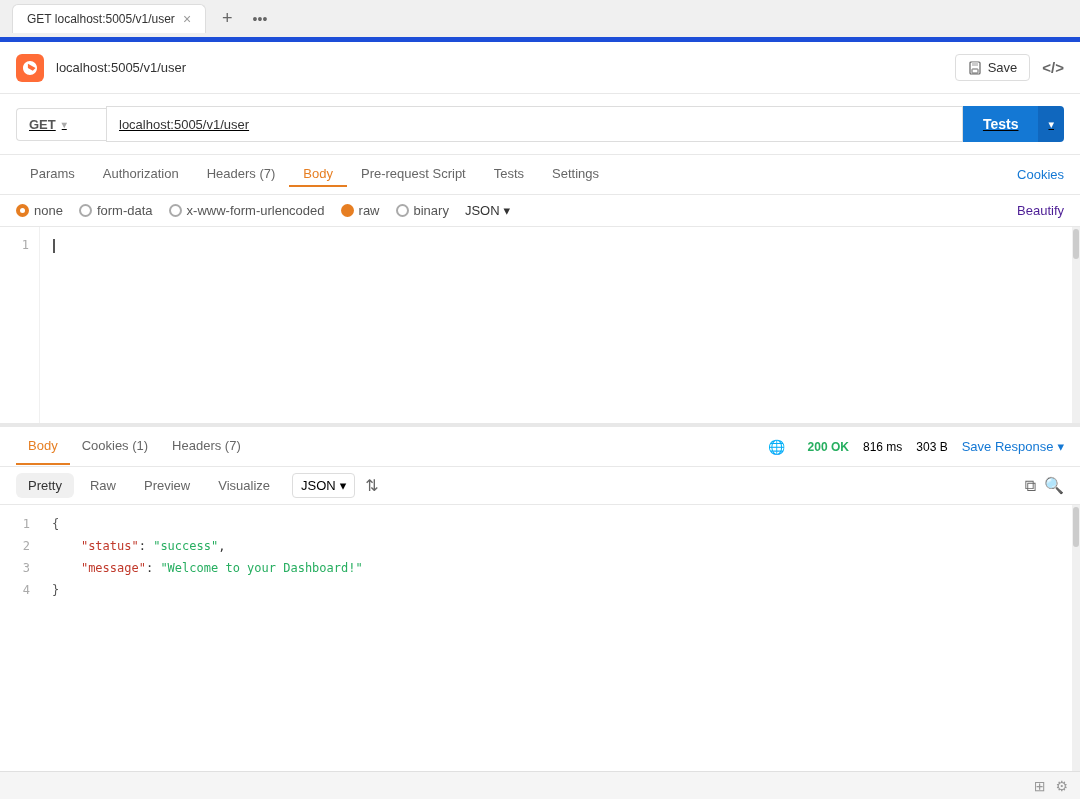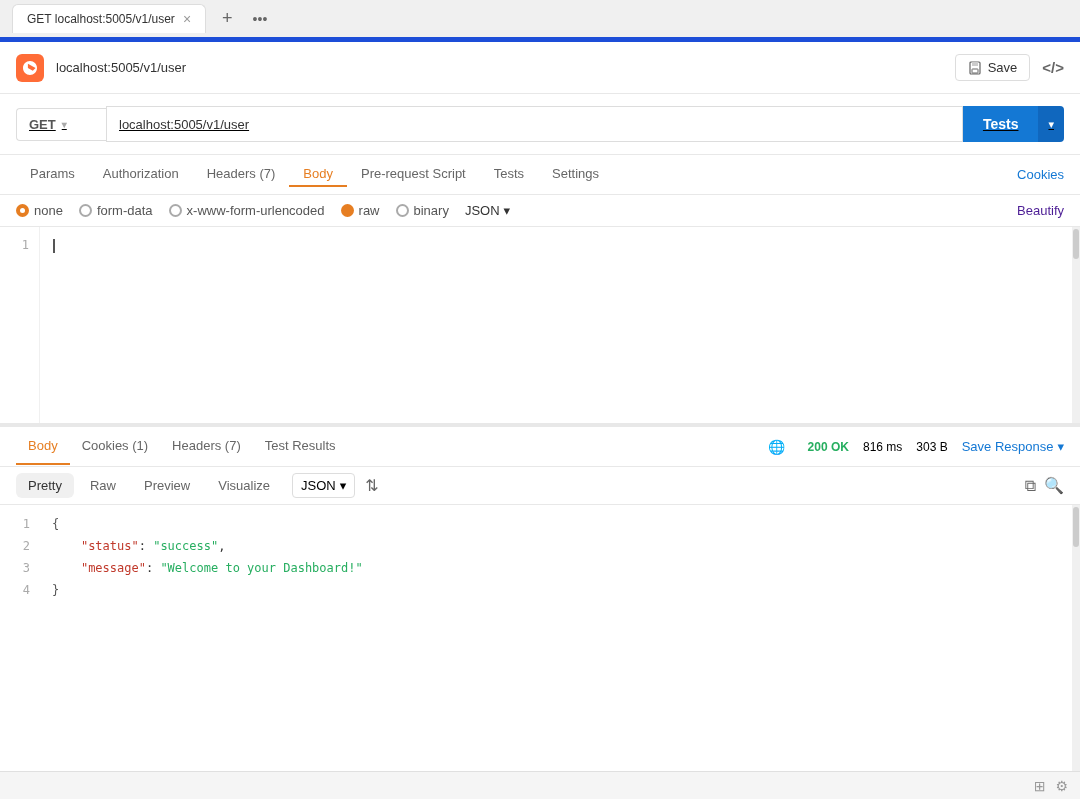--- a/index.html
+++ b/index.html
@@ -599,23 +599,20 @@
     <div class="response-tabs-bar">
       <div class="response-tab-item active">
         <span>Body</span>
       </div>
       <div class="response-tab-item">
         <span>Cookies (1)</span>
       </div>
       <div class="response-tab-item">
         <span>Headers (7)</span>
       </div>
-      <div class="response-tab-item">
-        <span>Test Results</span>
-      </div>
       <div class="response-meta">
         <span class="globe-icon">🌐</span>
         <span class="status-200">200 OK</span>
         <span>816 ms</span>
         <span>303 B</span>
         <button class="save-response-btn">
           <span>Save Response</span>
           <span>▾</span>
         </button>
       </div>

